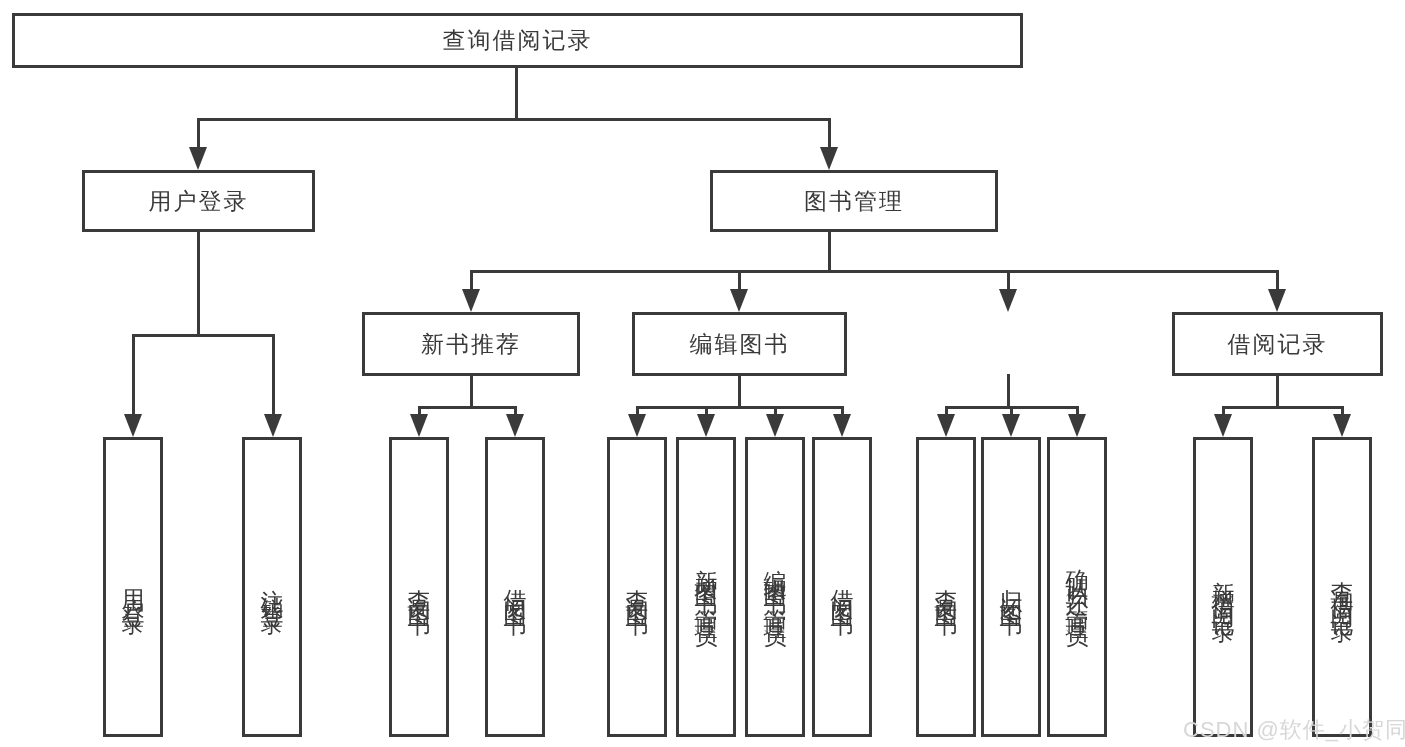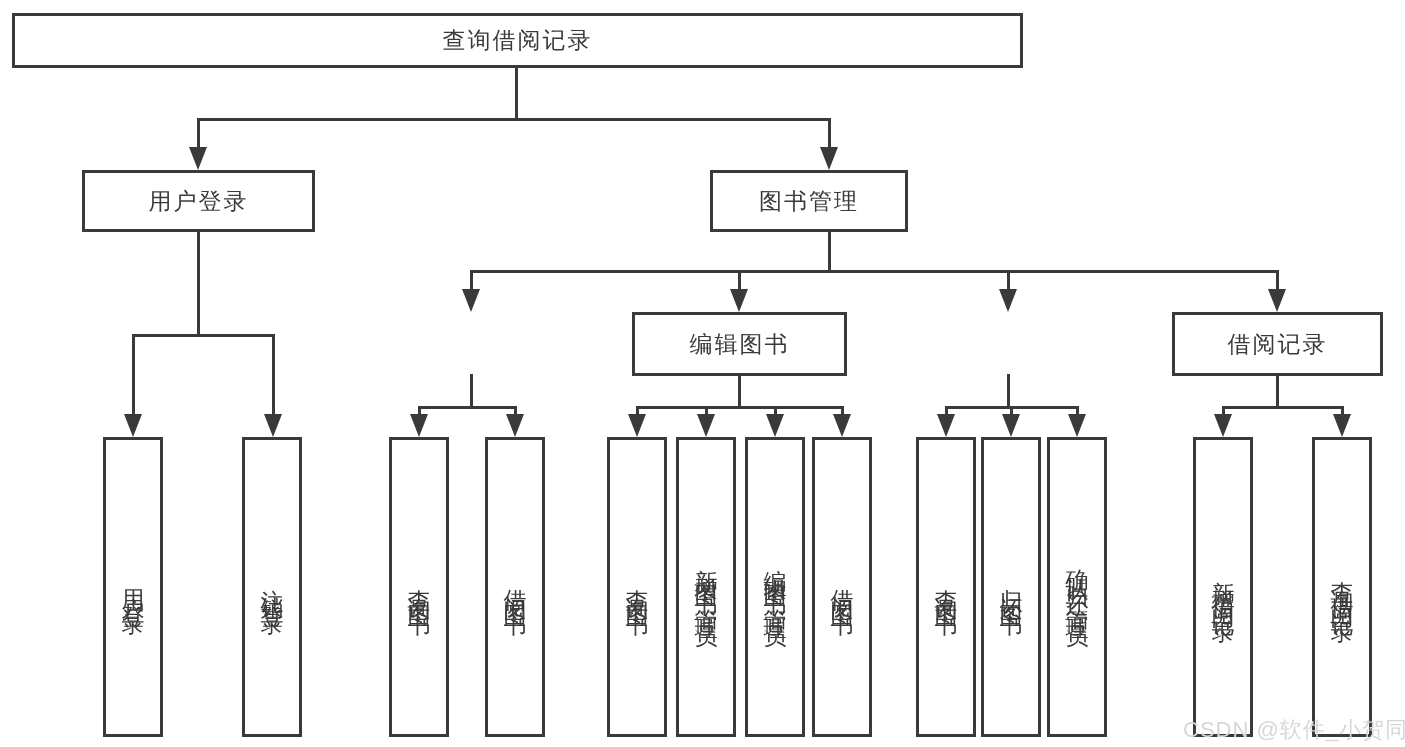--- a/index.html
+++ b/index.html
@@ -62,40 +62,41 @@
   <div class="box" style="left:12px;top:13px;width:1011px;height:55px">查询借阅记录</div>
 
   <div class="vline" style="left:515px;top:66px;height:54px"></div>
   <div class="hline" style="left:197px;top:118px;width:634px"></div>
   <div class="vline" style="left:197px;top:118px;height:31px"></div>
   <div class="arrowhead" style="left:189px;top:147px"></div>
   <div class="vline" style="left:828px;top:118px;height:31px"></div>
   <div class="arrowhead" style="left:820px;top:147px"></div>
 
   <div class="box" style="left:82px;top:170px;width:233px;height:62px">用户登录</div>
-  <div class="box" style="left:710px;top:170px;width:198px;height:62px">图书管理</div>
+  <div class="box" style="left:710px;top:170px;width:288px;height:62px">图书管理</div>
 
   <div class="vline" style="left:197px;top:230px;height:106px"></div>
   <div class="hline" style="left:132px;top:334px;width:143px"></div>
   <div class="vline" style="left:132px;top:334px;height:81px"></div>
   <div class="arrowhead" style="left:124px;top:414px"></div>
   <div class="vline" style="left:272px;top:334px;height:81px"></div>
   <div class="arrowhead" style="left:264px;top:414px"></div>
 
   <div class="vline" style="left:828px;top:230px;height:42px"></div>
   <div class="hline" style="left:470px;top:270px;width:809px"></div>
   <div class="vline" style="left:470px;top:270px;height:21px"></div>
   <div class="arrowhead" style="left:462px;top:289px"></div>
   <div class="vline" style="left:738px;top:270px;height:21px"></div>
   <div class="arrowhead" style="left:730px;top:289px"></div>
   <div class="vline" style="left:1007px;top:270px;height:21px"></div>
   <div class="arrowhead" style="left:999px;top:289px"></div>
   <div class="vline" style="left:1276px;top:270px;height:21px"></div>
   <div class="arrowhead" style="left:1268px;top:289px"></div>
 
+  <div class="box" style="left:362px;top:312px;width:218px;height:64px">新书推荐</div>
   <div class="box" style="left:632px;top:312px;width:215px;height:64px">编辑图书</div>
   <div class="box" style="left:1172px;top:312px;width:211px;height:64px">借阅记录</div>
 
   <div class="vline" style="left:470px;top:374px;height:34px"></div>
   <div class="hline" style="left:418px;top:406px;width:99px"></div>
   <div class="vline" style="left:418px;top:406px;height:11px"></div>
   <div class="arrowhead" style="left:410px;top:414px"></div>
   <div class="vline" style="left:514px;top:406px;height:11px"></div>
   <div class="arrowhead" style="left:506px;top:414px"></div>
 

